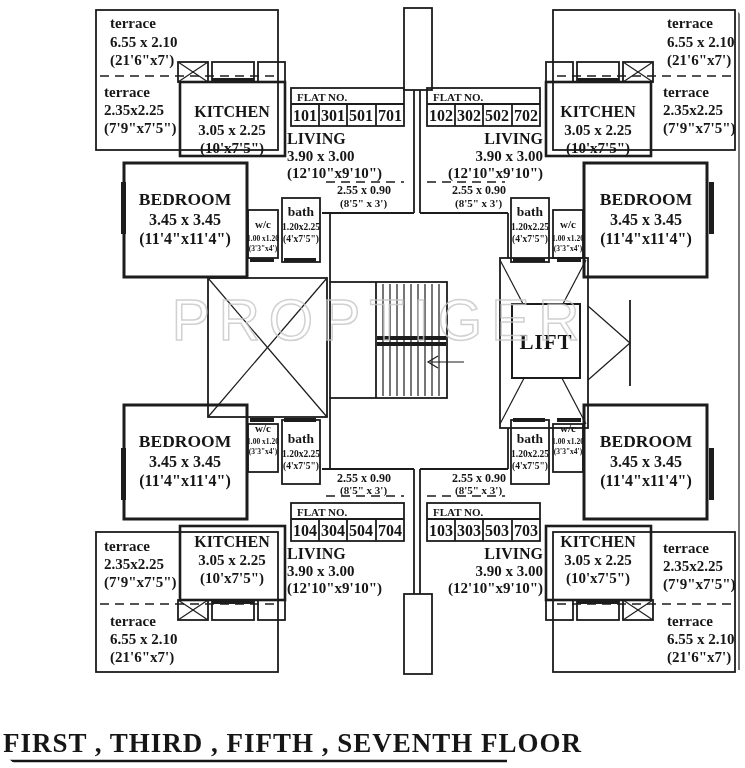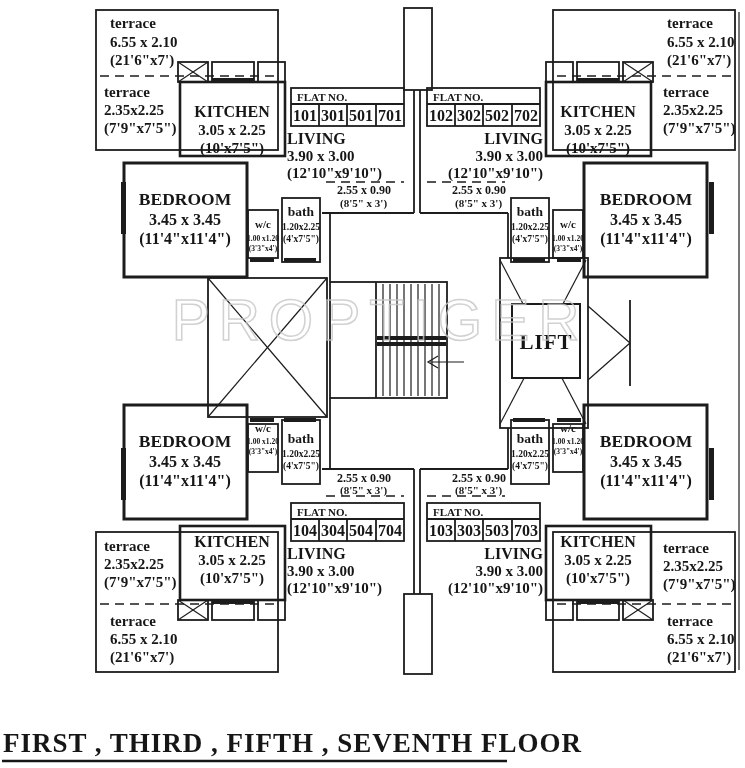--- a/index.html
+++ b/index.html
@@ -1,16 +1,16 @@
 <!DOCTYPE html>
 <html><head>
 <meta charset="utf-8">
 <style>
   html,body{margin:0;padding:0;background:#ffffff;}
-  #canvas{position:relative;width:745px;height:768px;background:#ffffff;overflow:hidden;}
+  #canvas{position:relative;width:745px;height:768px;background:#ffffff;overflow:hidden;border-radius:31px;}
   svg text{font-family:"Liberation Serif",serif;font-weight:700;fill:#161616;}
   .w{fill:none;stroke:#1c1c1c;stroke-width:1.8;}
   .w2{fill:none;stroke:#1c1c1c;stroke-width:2.6;}
   .w3{fill:none;stroke:#1c1c1c;stroke-width:3;}
   .wf{fill:#ffffff;stroke:#1c1c1c;stroke-width:2;}
   .thin{fill:none;stroke:#1c1c1c;stroke-width:1.2;}
   .dash{fill:none;stroke:#1c1c1c;stroke-width:1.6;stroke-dasharray:9 6;}
   .blk{fill:#1c1c1c;stroke:none;}
   .f7{font-size:7.5px;}
   .f9{font-size:9.5px;}

